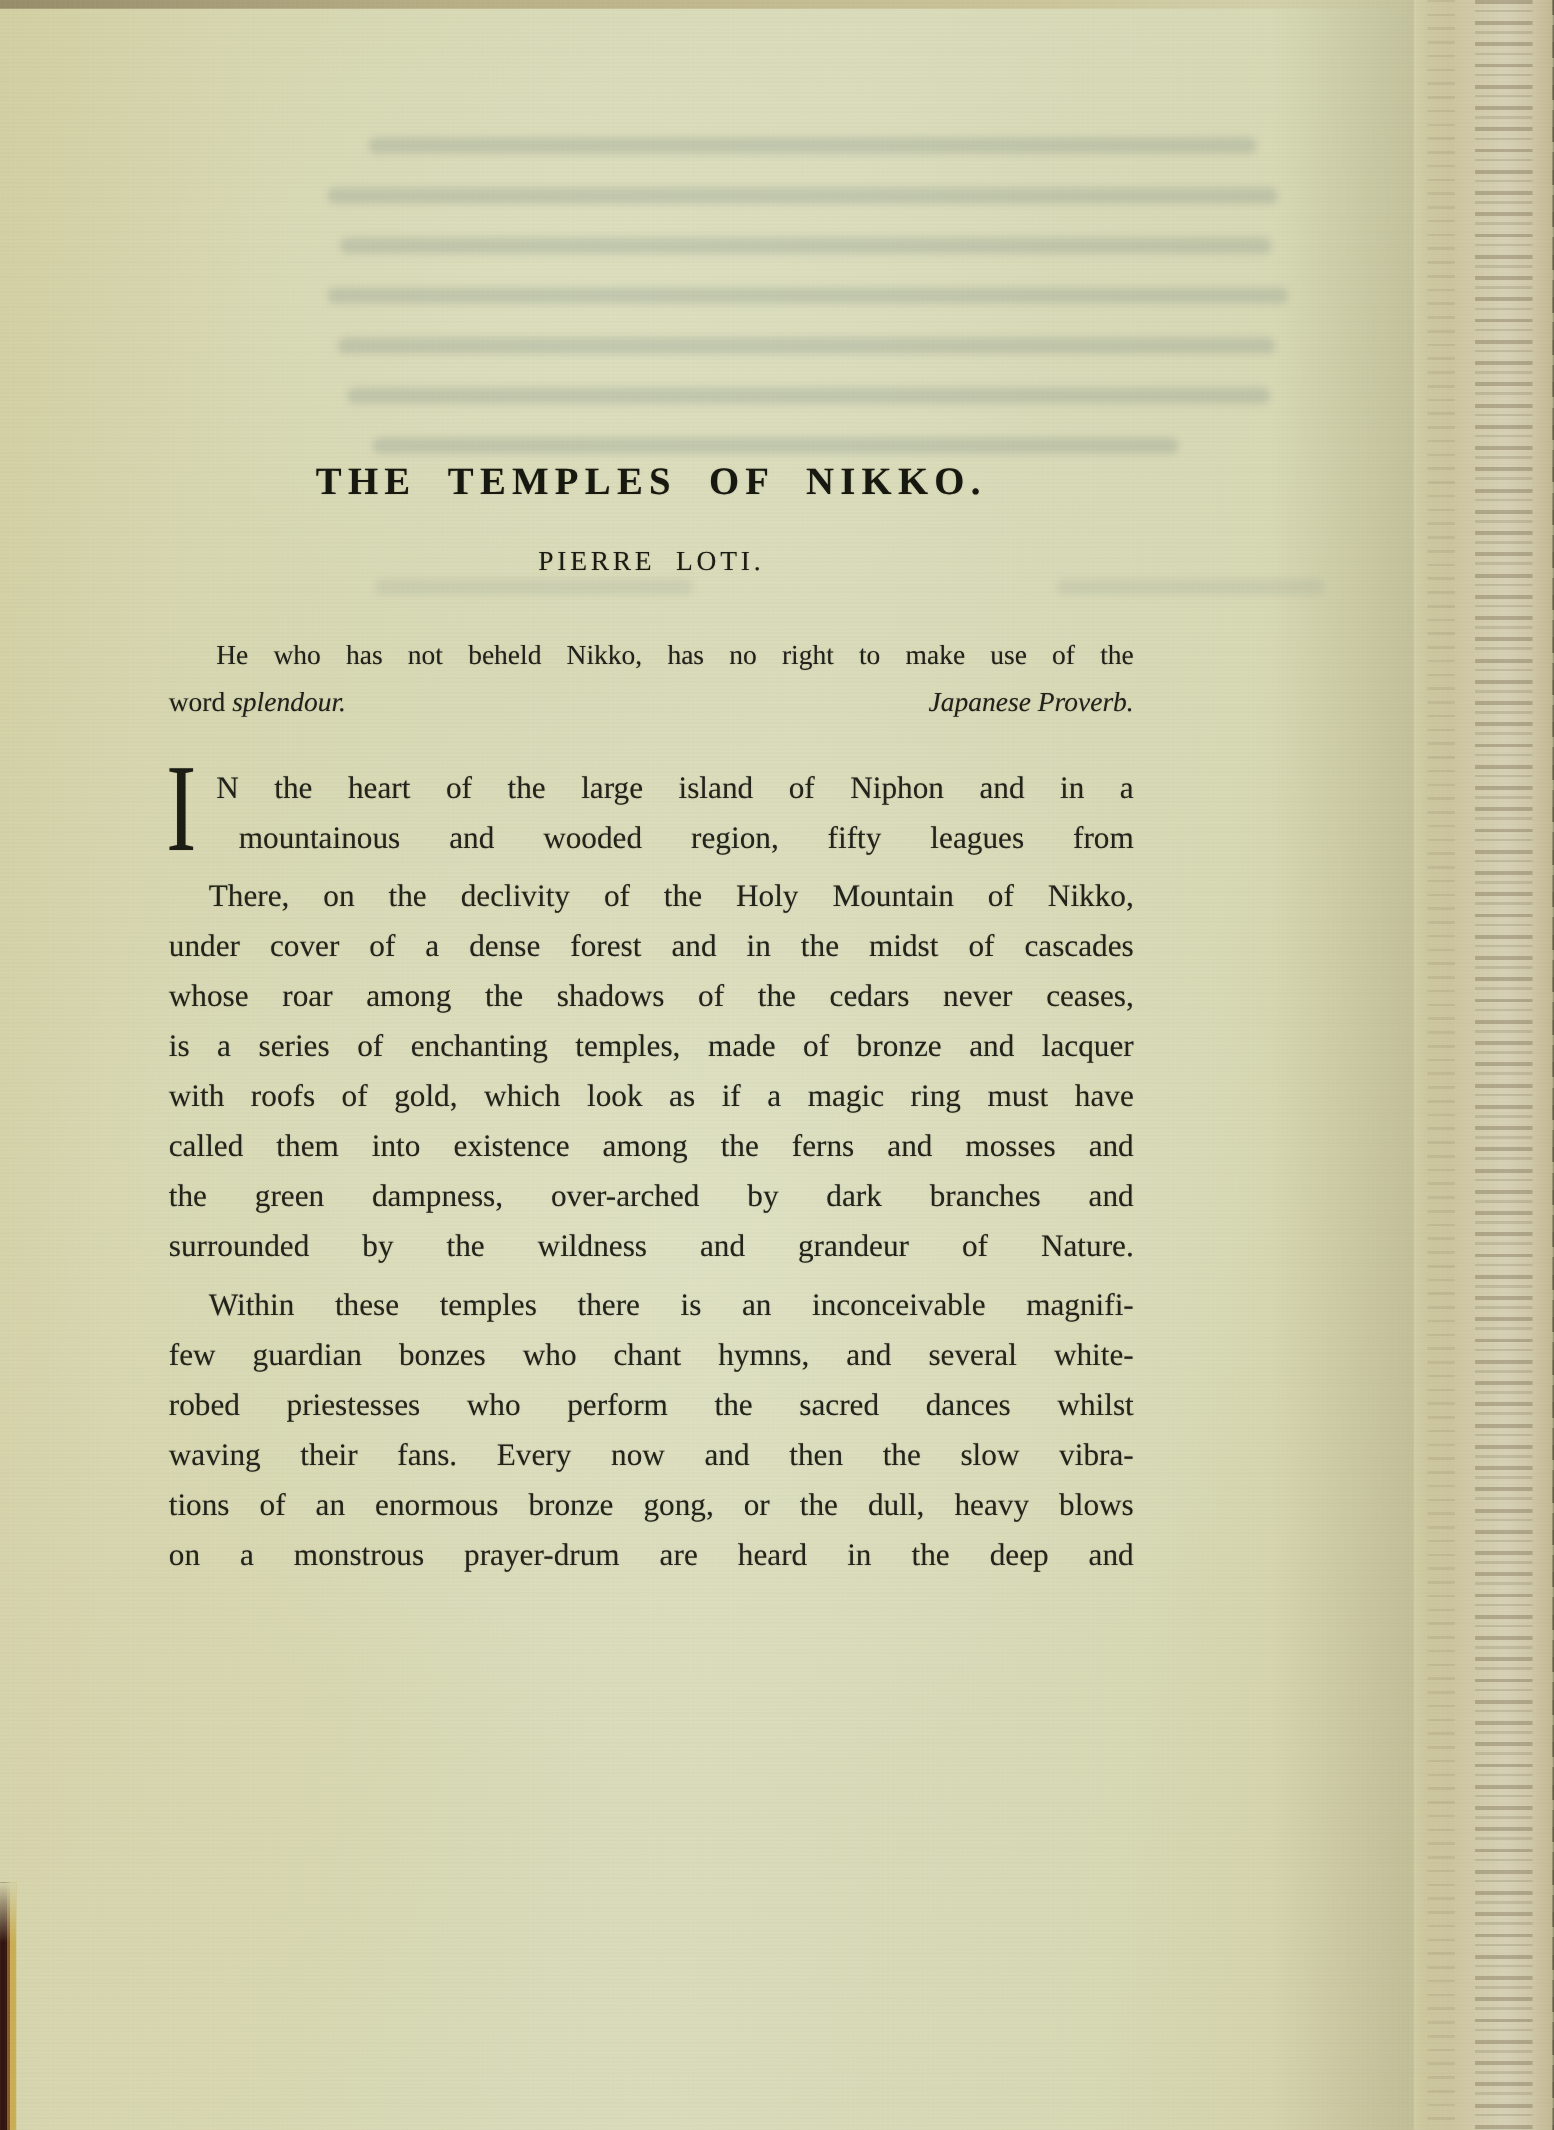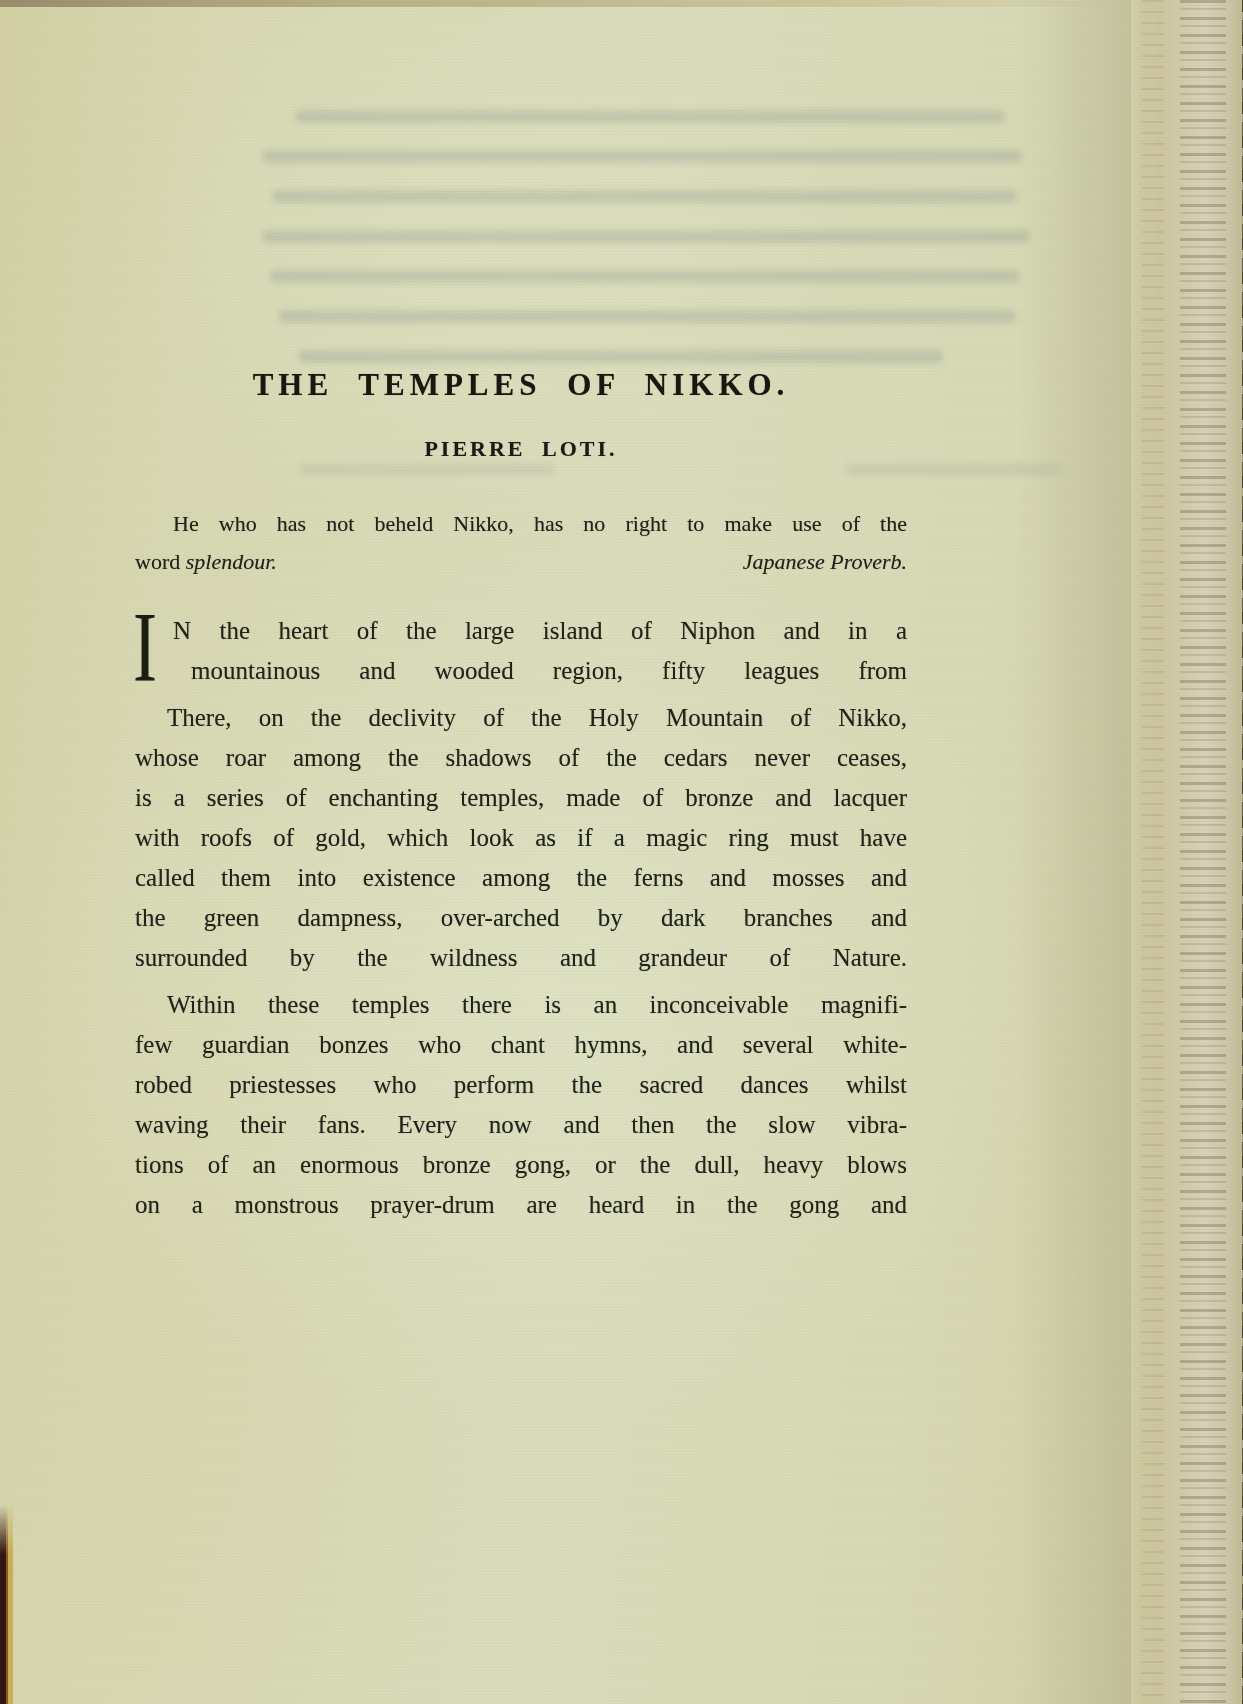--- a/index.html
+++ b/index.html
@@ -68,21 +68,21 @@
   .content {
     position:absolute; left:135px; top:0; width:772px; color:#22231a;
     text-shadow:0 0 1px rgba(44,44,30,.35);
   }
   .title {
     margin:366px 0 0; text-align:center; font-size:31px; line-height:1.2;
     font-weight:bold; letter-spacing:5px; word-spacing:13px; color:#17180f;
   }
   .author {
     margin:33px 0 0; text-align:center; font-size:22px; line-height:1.2;
-    font-weight:bold; letter-spacing:3px; word-spacing:8px; color:#1a1b12;
+    font-weight:normal; letter-spacing:3px; word-spacing:8px; color:#1a1b12;
   }
   .epigraph { margin-top:42px; font-size:22px; line-height:38px; color:#20211a; }
   .epigraph .l1 { text-indent:38px; text-align:justify; text-align-last:justify; }
   .epigraph .l2 { display:flex; justify-content:space-between; }
   .body-text { margin-top:30px; font-size:25px; line-height:40px; position:relative; }
   .para { position:relative; }
   .para + .para { margin-top:7px; }
   .line { text-align:justify; word-spacing:3px; }
   .line.j { text-align-last:justify; }
   .line.dc1 { margin-left:38px; }
@@ -134,30 +134,31 @@
     </div>
 
     <div class="body-text">
       <div class="para">
         <span class="dropcap">I</span>
       <div class="line j dc1">N the heart of the large island of Niphon and in a</div>
           <div class="line j dc2">mountainous and wooded region, fifty leagues from</div>
         </div>
       <div class="para">
           <div class="line j fi">There, on the declivity of the Holy Mountain of Nikko,</div>
+          <div class="line j">under cover of a dense forest and in the midst of cascades</div>
           <div class="line j">whose roar among the shadows of the cedars never ceases,</div>
           <div class="line j">is a series of enchanting temples, made of bronze and lacquer</div>
           <div class="line j">with roofs of gold, which look as if a magic ring must have</div>
           <div class="line j">called them into existence among the ferns and mosses and</div>
           <div class="line j">the green dampness, over-arched by dark branches and</div>
           <div class="line j">surrounded by the wildness and grandeur of Nature.</div>
         </div>
       <div class="para">
           <div class="line j fi">Within these temples there is an inconceivable magnifi-</div>
           <div class="line j">few guardian bonzes who chant hymns, and several white-</div>
           <div class="line j">robed priestesses who perform the sacred dances whilst</div>
           <div class="line j">waving their fans. Every now and then the slow vibra-</div>
           <div class="line j">tions of an enormous bronze gong, or the dull, heavy blows</div>
-          <div class="line j">on a monstrous prayer-drum are heard in the gong and</div>
+          <div class="line j">on a monstrous prayer-drum are heard in the deep and</div>
         </div>
     </div>
   </div>
 </div>
 
 </body></html>

